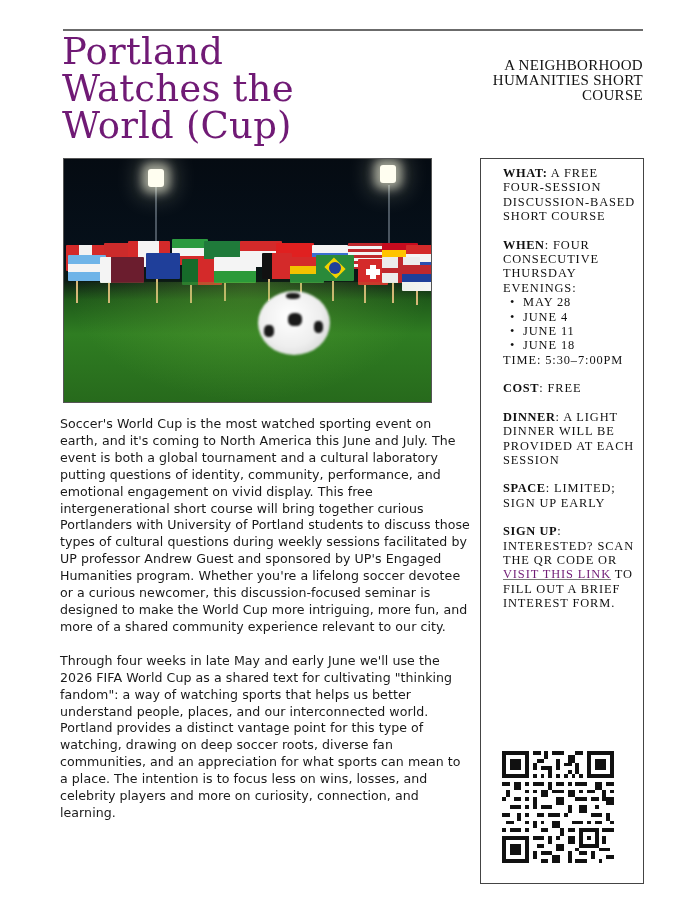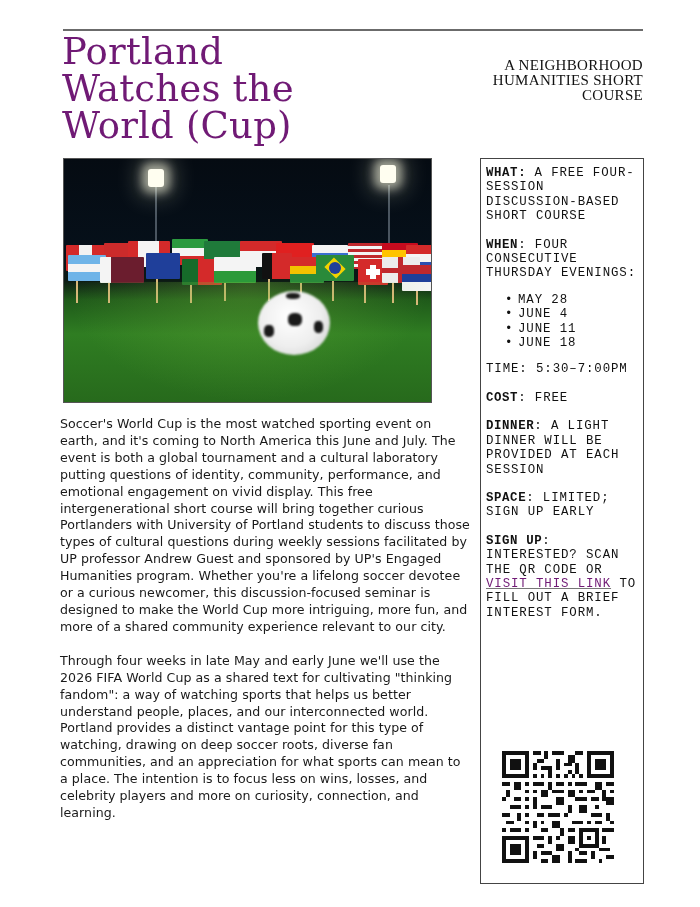--- a/index.html
+++ b/index.html
@@ -39,27 +39,27 @@
 
   .body-text {
     position:absolute; left:60px; top:416px; width:410px;
     font-family:"DejaVu Sans", sans-serif; font-size:12.6px; line-height:16.9px;
     color:#1a1a1a; letter-spacing:0.05px;
   }
   .body-text p { margin:0 0 17px 0; }
 
   .sidebar {
     position:absolute; left:480px; top:158px; width:164px; height:726px;
-    border:1px solid #444; box-sizing:border-box; padding:7px 4px 0 5px;
-    font-family:Liberation Mono, monospace; font-size:12.4px; line-height:14.4px;
+    border:1px solid #444; box-sizing:border-box; padding:7px 4px 0 22px;
+    font-family:Liberation Serif, serif; font-size:12.4px; line-height:14.4px;
     letter-spacing:0.9px; text-transform:uppercase; color:#111;
   }
   .sidebar .block { margin-bottom:14px; }
   .sidebar b { font-weight:bold; letter-spacing:0.6px; }
-  .sidebar ul { margin:12px; padding:0 0 0 20px; list-style:none; }
+  .sidebar ul { margin:0; padding:0 0 0 20px; list-style:none; }
   .sidebar li { position:relative; }
   .sidebar li::before { content:"•"; position:absolute; left:-13px; }
   .sidebar a { color:#701a75; text-decoration:underline; text-decoration-color:#777; }
   .qr {
     position:absolute; left:21px; top:592px; width:112px; height:112px;
   }
 </style>
 </head>
 <body>
 

